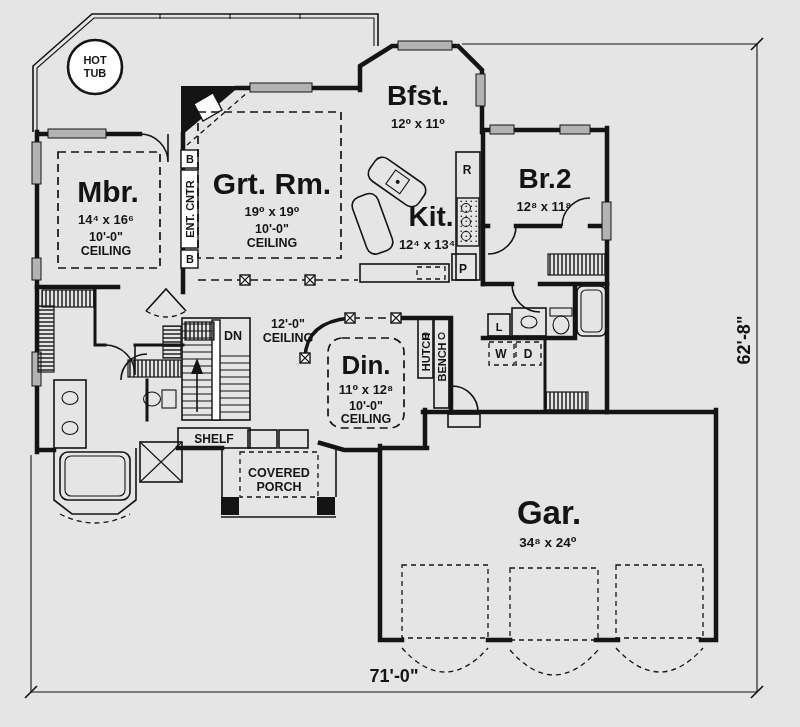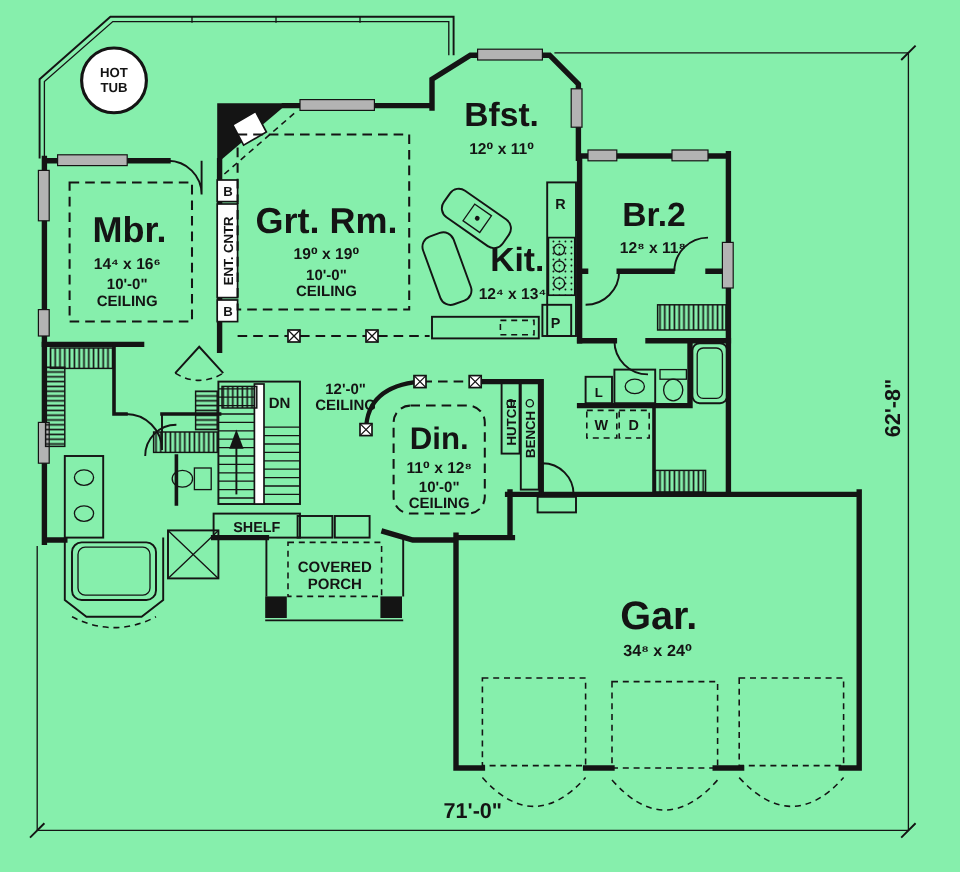--- a/index.html
+++ b/index.html
@@ -1,16 +1,16 @@
 <!DOCTYPE html>
 <html><head>
 <meta charset="utf-8">
 <style>
   html,body{margin:0;padding:0;background:#ffffff;}
-  .stage{position:relative;width:800px;height:727px;background:#86efac;overflow:hidden;
+  .stage{position:relative;width:800px;height:727px;background:#e5e5e5;overflow:hidden;
          font-family:"Liberation Sans","DejaVu Sans",sans-serif;}
   svg{position:absolute;left:0;top:0;}
   svg text{fill:#141414;font-family:"Liberation Sans","DejaVu Sans",sans-serif;font-weight:bold;}
   .wall{stroke:#141414;stroke-width:4.5;fill:none;stroke-linecap:square;}
   .w3{stroke:#141414;stroke-width:3;fill:none;stroke-linecap:square;}
   .thin{stroke:#141414;stroke-width:1.6;fill:none;}
   .thin1{stroke:#141414;stroke-width:1.1;fill:none;}
   .dash{stroke:#141414;stroke-width:1.7;fill:none;stroke-dasharray:8 5;}
   .dashthin{stroke:#141414;stroke-width:1.3;fill:none;stroke-dasharray:5 4;}
   .window{fill:#b3b3b3;stroke:#141414;stroke-width:1;}

